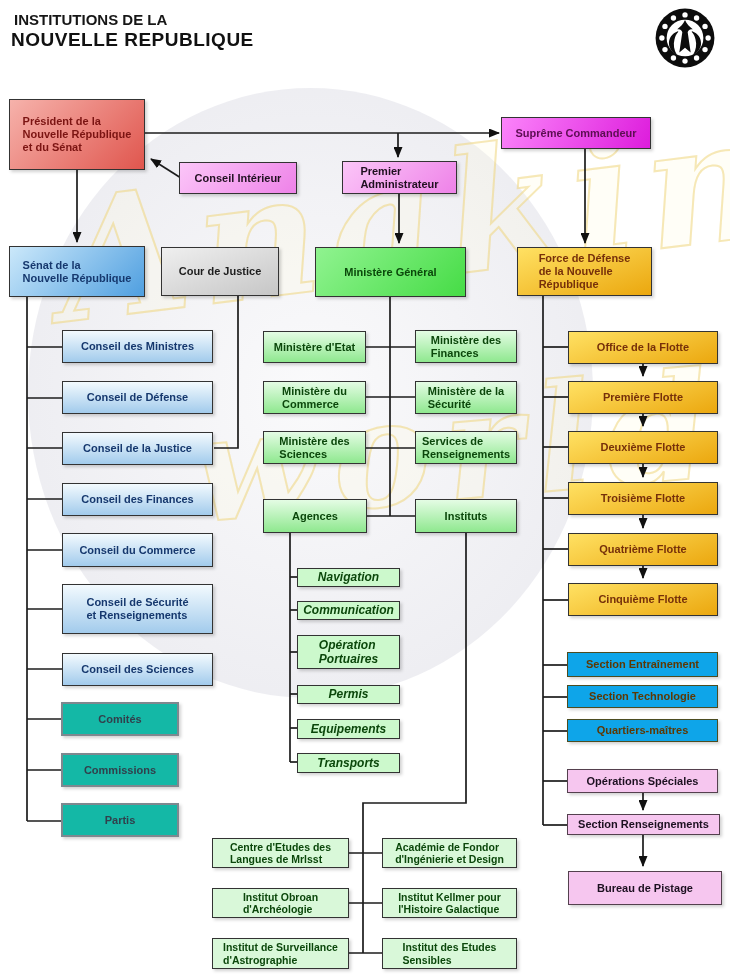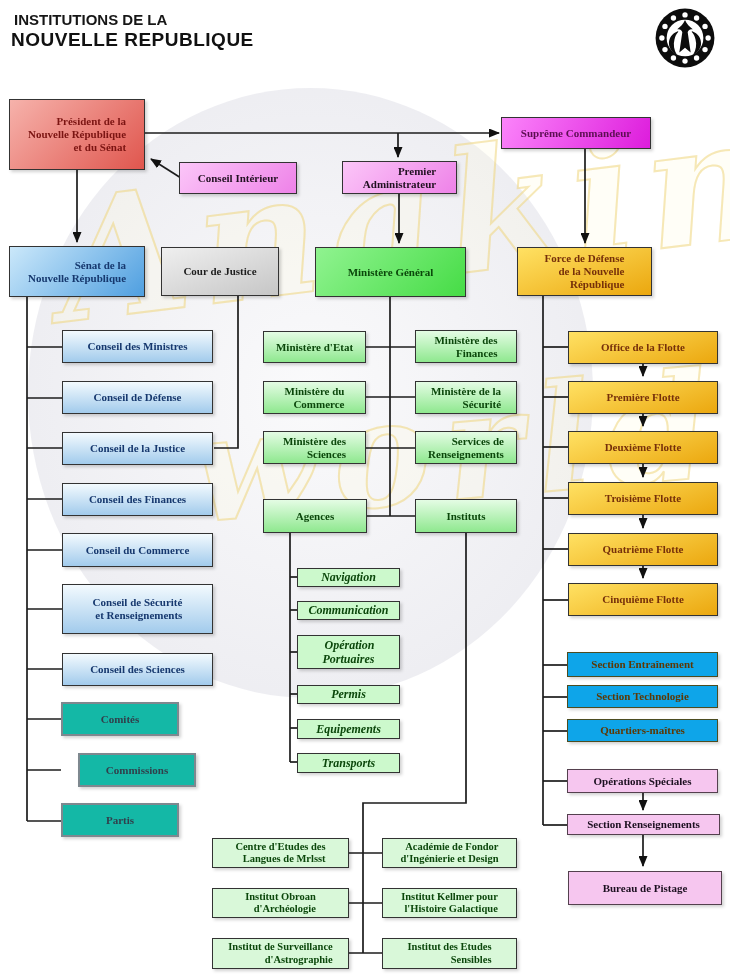--- a/index.html
+++ b/index.html
@@ -17,22 +17,22 @@
   
   .title1{position:absolute;left:14px;top:11px;font-size:15px;font-weight:bold;color:#161616;z-index:3;}
   .title2{position:absolute;left:11px;top:29px;font-size:19px;font-weight:bold;color:#111;z-index:3;letter-spacing:0.5px;}
   #logo{position:absolute;left:653px;top:6px;z-index:3;}
   
   #wires{position:absolute;left:0;top:0;z-index:1;}
   #wires line,#wires path{stroke:#1c1c1c;stroke-width:1.7;fill:none;}
   #wires marker path{fill:#111;stroke:none;}
   
   .bx{position:absolute;z-index:2;display:flex;align-items:center;justify-content:center;
-      text-align:right;font-weight:bold;font-size:11px;line-height:1.18;white-space:pre-line;
-      border:1.5px solid #333;box-sizing:border-box;box-shadow:2px 2px 3px rgba(0,0,0,0.18);padding:1px;font-family:Liberation Serif, serif;}
+      text-align:left;font-weight:bold;font-size:11px;line-height:1.18;white-space:pre-line;
+      border:1.5px solid #333;box-sizing:border-box;box-shadow:2px 2px 3px rgba(0,0,0,0.18);padding:1px;}
   .c-red{background:linear-gradient(135deg,#f6b2ab,#e0564e);color:#7b1412;}
   .c-pink{background:linear-gradient(135deg,#fbc6f8,#ee82e8);color:#201020;}
   .c-magenta{background:linear-gradient(115deg,#fb84fa,#dd1cdc);color:#5c0e52;}
   .c-blue{background:linear-gradient(135deg,#cbe8fa,#4f9fe0);color:#16386e;}
   .c-gray{background:linear-gradient(160deg,#efefef,#c6c6c6);color:#1d1d1d;}
   .c-grnB{background:linear-gradient(135deg,#90f390,#46dc46);color:#0b470b;}
   .c-gold{background:linear-gradient(160deg,#ffe163,#eba70e);color:#76300a;}
   .c-lblue{background:linear-gradient(180deg,#f3fafe,#a2cbec);color:#16386e;}
   .c-pblue{background:#14b8a6;color:#31404c;border:2px solid #7e888f;}
   .c-lgrn{background:linear-gradient(180deg,#e4fce4,#8fe88f);color:#0b470b;}
@@ -163,21 +163,21 @@
 
   <div class="bx c-lblue" style="left:62px;top:330px;width:151px;height:33px">Conseil des Ministres</div>
   <div class="bx c-lblue" style="left:62px;top:381px;width:151px;height:33px">Conseil de Défense</div>
   <div class="bx c-lblue" style="left:62px;top:432px;width:151px;height:33px">Conseil de la Justice</div>
   <div class="bx c-lblue" style="left:62px;top:483px;width:151px;height:33px">Conseil des Finances</div>
   <div class="bx c-lblue" style="left:62px;top:533px;width:151px;height:34px">Conseil du Commerce</div>
   <div class="bx c-lblue" style="left:62px;top:584px;width:151px;height:50px">Conseil de Sécurité
 et Renseignements</div>
   <div class="bx c-lblue" style="left:62px;top:653px;width:151px;height:33px">Conseil des Sciences</div>
   <div class="bx c-pblue" style="left:61px;top:702px;width:118px;height:34px">Comités</div>
-  <div class="bx c-pblue" style="left:78px;top:753px;width:118px;height:34px">Commissions</div>
+  <div class="bx c-pblue" style="left:61px;top:753px;width:118px;height:34px">Commissions</div>
   <div class="bx c-pblue" style="left:61px;top:803px;width:118px;height:34px">Partis</div>
 
   <div class="bx c-lgrn" style="left:263px;top:331px;width:103px;height:32px">Ministère d'Etat</div>
   <div class="bx c-lgrn" style="left:263px;top:381px;width:103px;height:33px">Ministère du
 Commerce</div>
   <div class="bx c-lgrn" style="left:263px;top:431px;width:103px;height:33px">Ministère des
 Sciences</div>
   <div class="bx c-lgrn" style="left:415px;top:330px;width:102px;height:33px">Ministère des
 Finances</div>
   <div class="bx c-lgrn" style="left:415px;top:381px;width:102px;height:33px">Ministère de la

